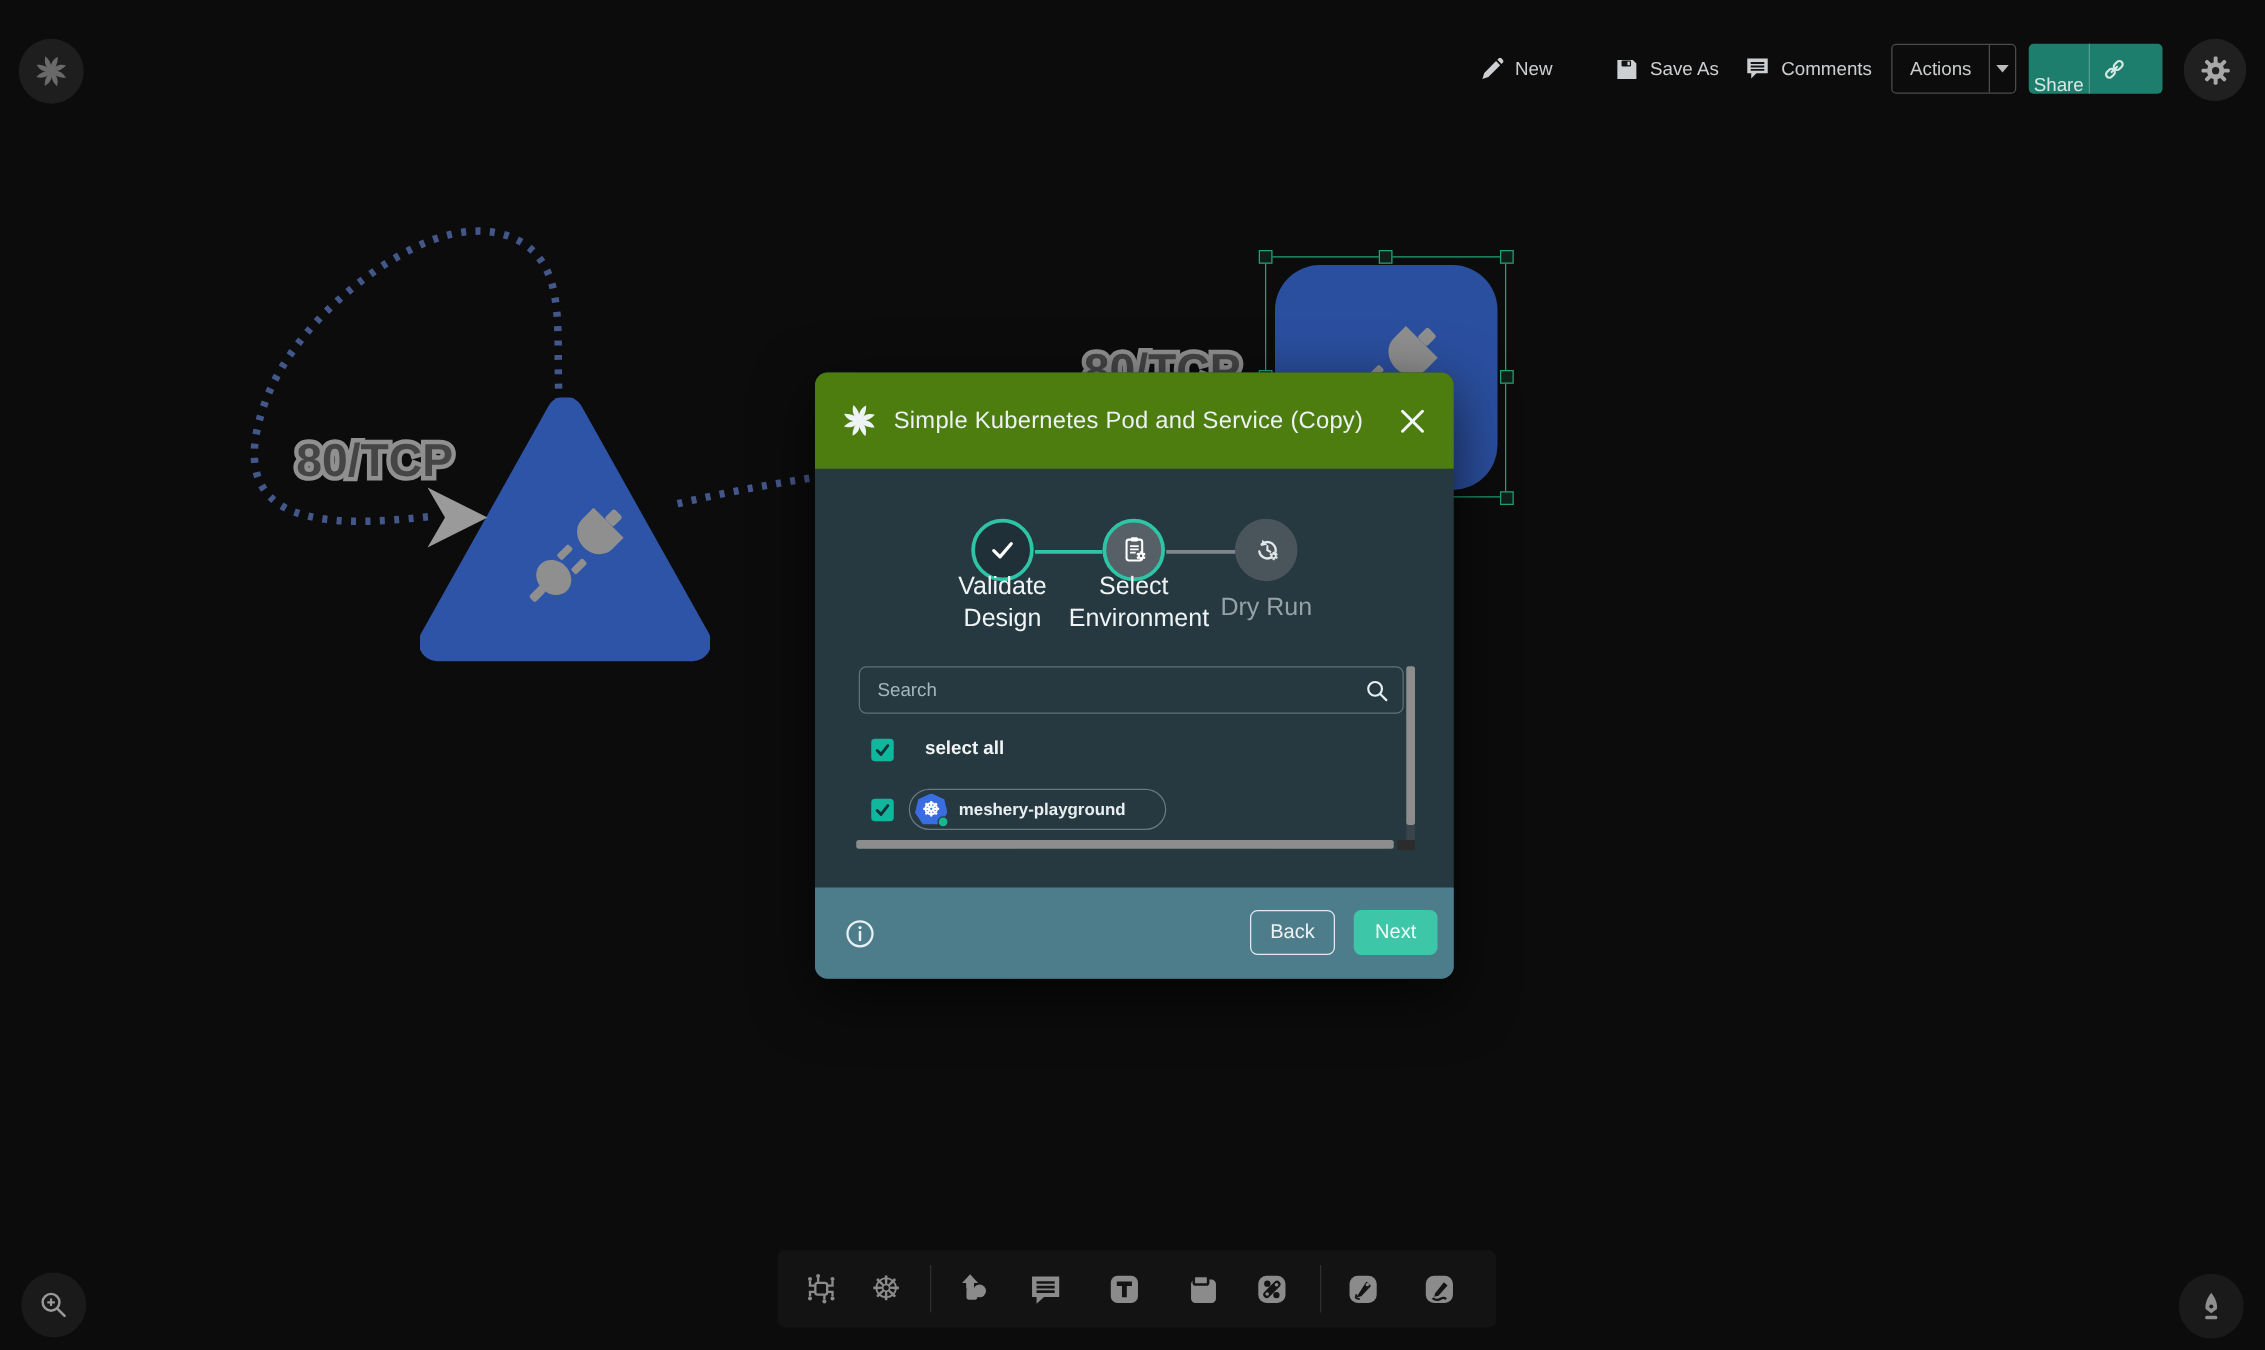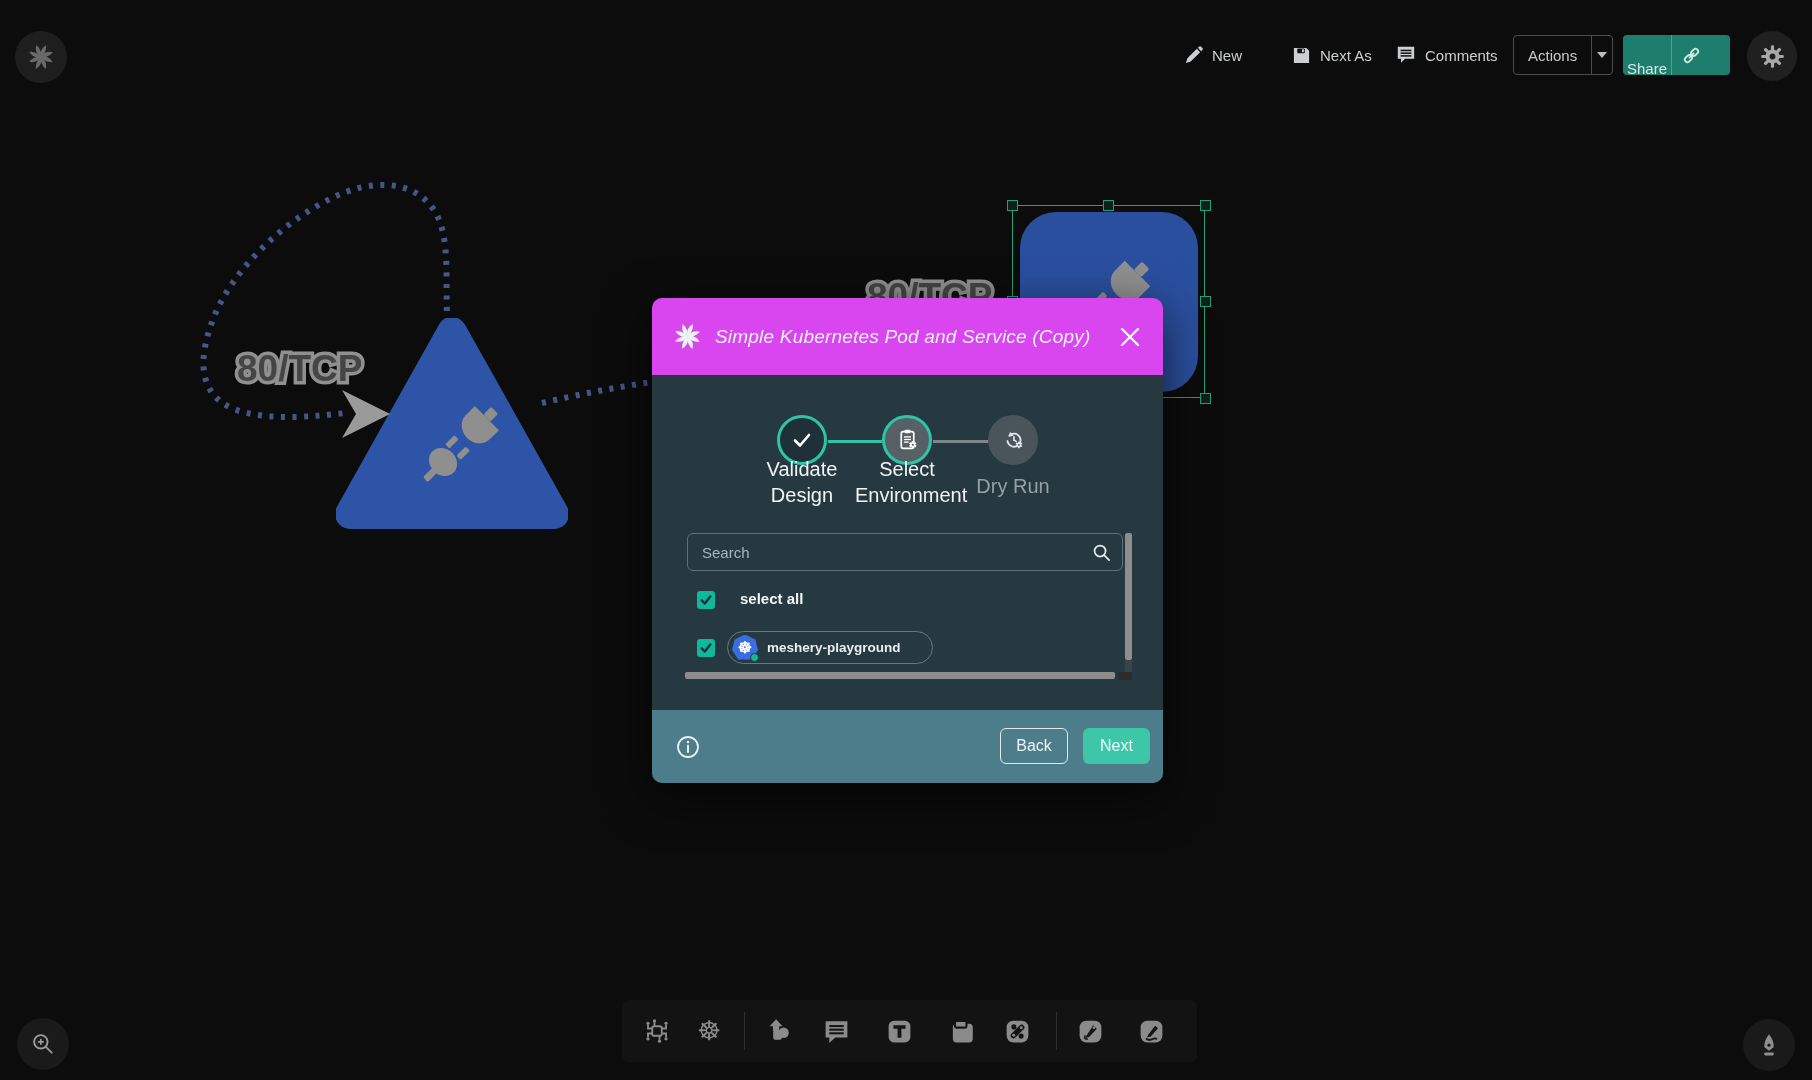--- a/index.html
+++ b/index.html
@@ -25,22 +25,22 @@
   .port-label { position:absolute; z-index:3; font-size:37px; font-weight:700; color:#454545; white-space:nowrap; }
   .port-label::before { content:attr(data-text); position:absolute; left:0; top:0; -webkit-text-stroke:7px #909090; z-index:-1; }
   .service-label { position:absolute; left:367px; top:551px; width:163px; height:66px; background:#8f8f8f; border-radius:10px;
                    display:flex; align-items:center; justify-content:center; color:#2f2f2f; font-size:41px; letter-spacing:1px; z-index:3; }
   .sel-rect { position:absolute; left:1012px; top:205px; width:193px; height:193px; border:1.5px solid #21A179; z-index:4; }
   .handle { position:absolute; width:11px; height:11px; background:#0e2018; border:1.5px solid #21A179; z-index:4; }
 
   
   #modal { position:absolute; left:652px; top:298px; width:511px; height:485px; border-radius:10px; z-index:10;
            background:#263840; box-shadow:0 14px 48px rgba(0,0,0,.65); }
-  #modal-header { position:absolute; left:0; top:0; right:0; height:77px; background:#d946ef; border-radius:10px 10px 0 0;
-                  display:flex; align-items:center; padding:0 22px; gap:14px;font-style:italic; }
+  #modal-header { position:absolute; left:0; top:0; right:0; height:77px; background:#4d7c0f; border-radius:10px 10px 0 0;
+                  display:flex; align-items:center; padding:0 22px; gap:14px; }
   #modal-title { color:#ecf1f3; font-size:19px; letter-spacing:.2px; flex:1; }
   #modal-footer { position:absolute; left:0; bottom:0; right:0; height:73px; background:#4d7c8b; border-radius:0 0 10px 10px; }
   .step-circle { position:absolute; width:50px; height:50px; border-radius:50%; display:flex; align-items:center; justify-content:center; }
   .step-done   { background:#1f3038; border:3px solid #2DC5A5; }
   .step-active { background:#566066; border:3px solid #2DC5A5; }
   .step-idle   { background:#4a545b; border:3px solid #4a545b; }
   .step-label  { position:absolute; width:104px; text-align:center; font-size:20px; line-height:1.3; color:#f0f4f5; }
   .connector   { position:absolute; height:3px; top:141.5px; }
   #search-input { position:absolute; left:35px; top:235px; width:436px; height:38px; background:transparent;
                   border:1px solid #5f7078; border-radius:6px; color:#dfe7ea; font-size:15px; padding:0 40px 0 14px;
@@ -148,21 +148,21 @@
     </svg>
     <span>New</span>
   </div>
 
   <div class="menu-item" style="left:1292px;">
     <svg width="19" height="19" viewBox="0 0 20 20">
       <path d="M2 2 h13 l3 3 v13 h-16 z" fill="#cdd0d2"></path>
       <rect x="5.5" y="2.5" width="8" height="5" rx="1" fill="#131313"></rect>
       <rect x="10.5" y="3.5" width="2" height="3" fill="#cdd0d2"></rect>
     </svg>
-    <span>Next As</span>
+    <span>Save As</span>
   </div>
 
   <div class="menu-item" style="left:1396px;">
     <svg width="20" height="20" viewBox="0 0 22 22">
       <path d="M2 2 h18 v13 h-10 l-4.5 4.5 v-4.5 h-3.5 z" fill="#cdd0d2"></path>
       <g stroke="#131313" stroke-width="1.7">
         <line x1="5" y1="6" x2="17" y2="6"></line>
           <line x1="5" y1="9" x2="17" y2="9"></line>
           <line x1="5" y1="12" x2="17" y2="12"></line>
       </g>

